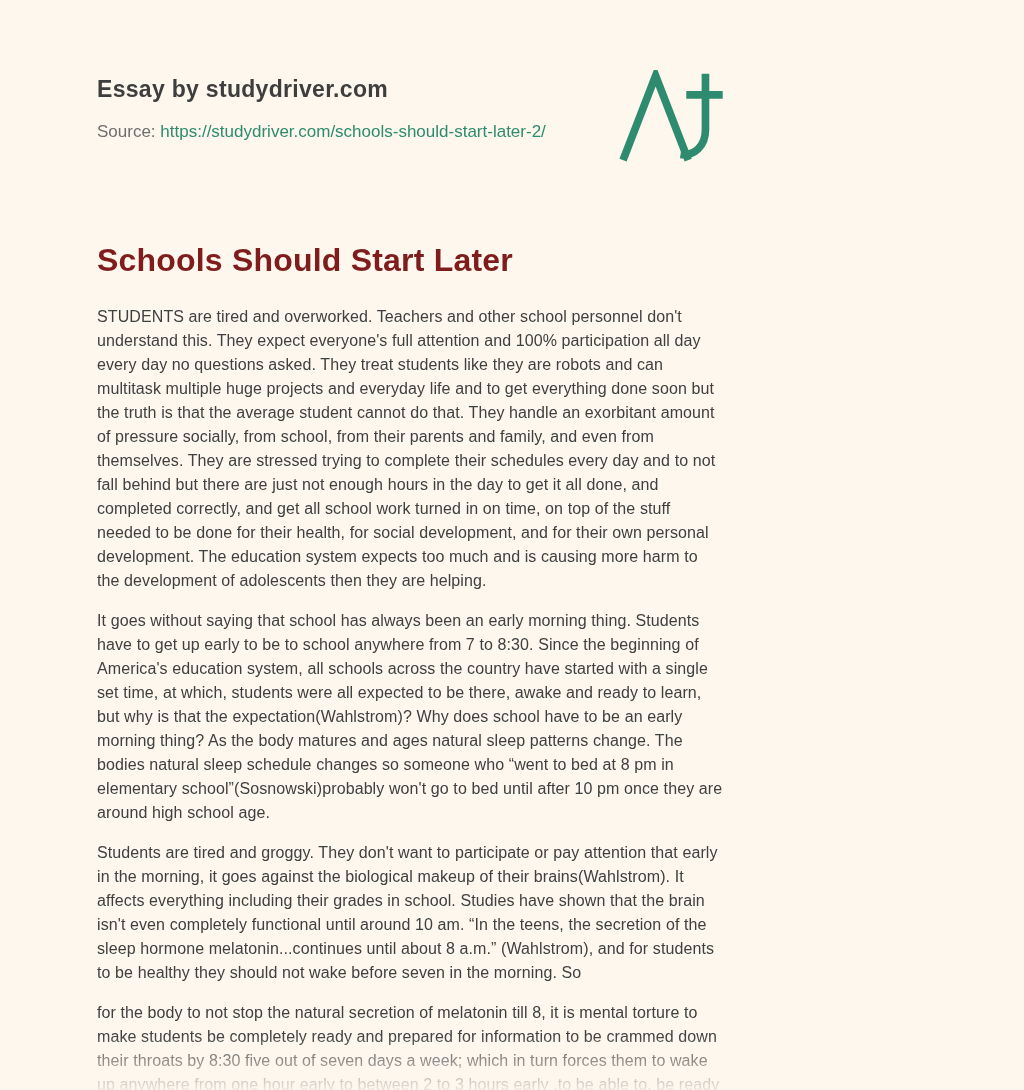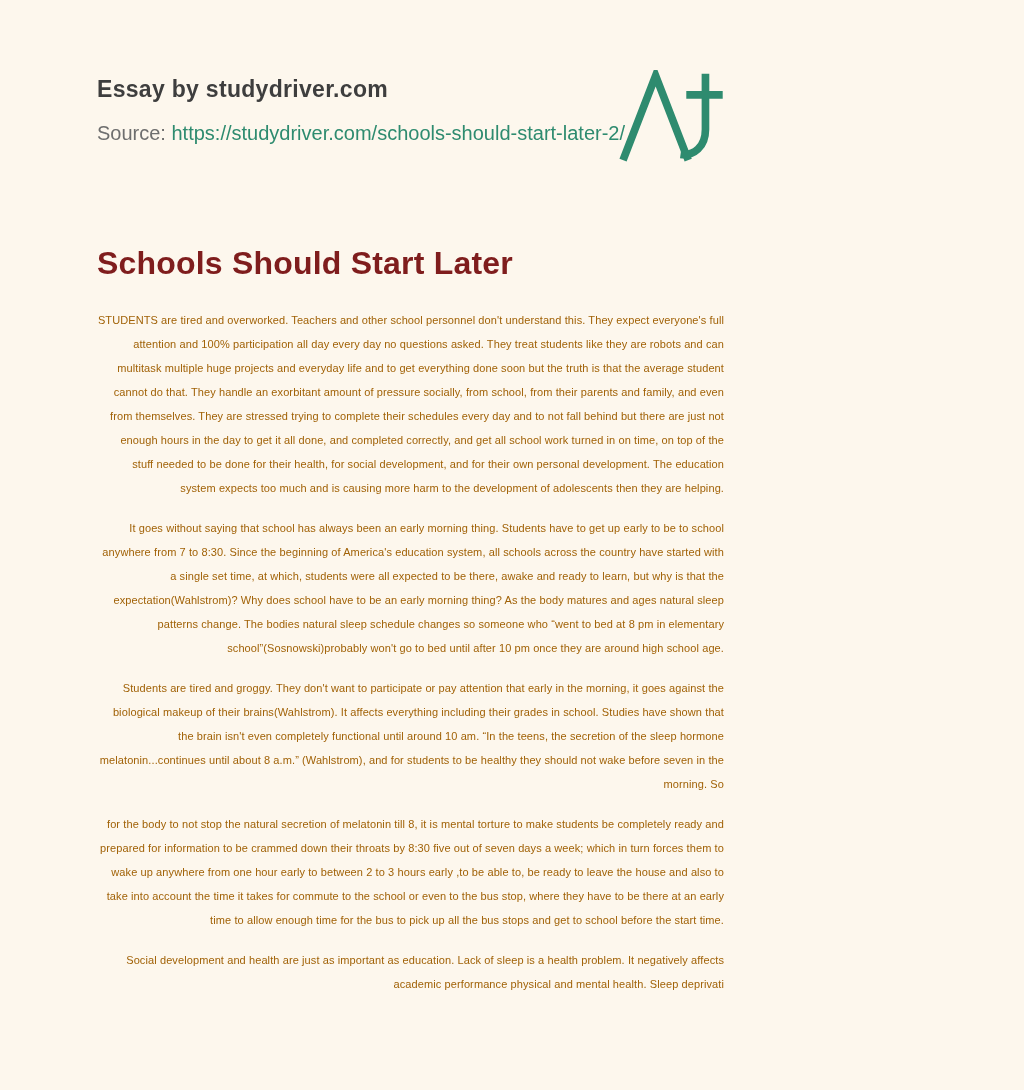--- a/index.html
+++ b/index.html
@@ -21,21 +21,21 @@
     padding-top: 76px;
   }
   .header-title {
     font-size: 23px;
     font-weight: 700;
     color: #3e3e3e;
     letter-spacing: 0.3px;
   }
   .source-line {
     margin-top: 19px;
-    font-size: 20px;
+    font-size: 17px;
     color: #6e6e6e;
   }
   .source-url {
     color: #2e8b6f;
     text-decoration: none;
   }
   .logo {
     position: absolute;
     top: 70px;
     right: 0;
@@ -46,26 +46,25 @@
     margin-top: 100px;
     font-size: 32px;
     font-weight: 700;
     color: #7f1d1d;
     letter-spacing: 0.2px;
   }
   .essay-body {
     margin-top: 26px;
   }
   .essay-body p {
-    font-size: 11px;
+    font-size: 16px;
     line-height: 24px;
-    color: #a16207;
+    color: #404040;
     margin-bottom: 16px;
     letter-spacing: 0.1px;
-    text-align: right;
   }
   .bottom-fade {
     position: absolute;
     left: 0;
     bottom: 0;
     width: 1024px;
     height: 55px;
     background: linear-gradient(to bottom, rgba(253,247,237,0), rgba(253,247,237,0.9));
     pointer-events: none;
   }

